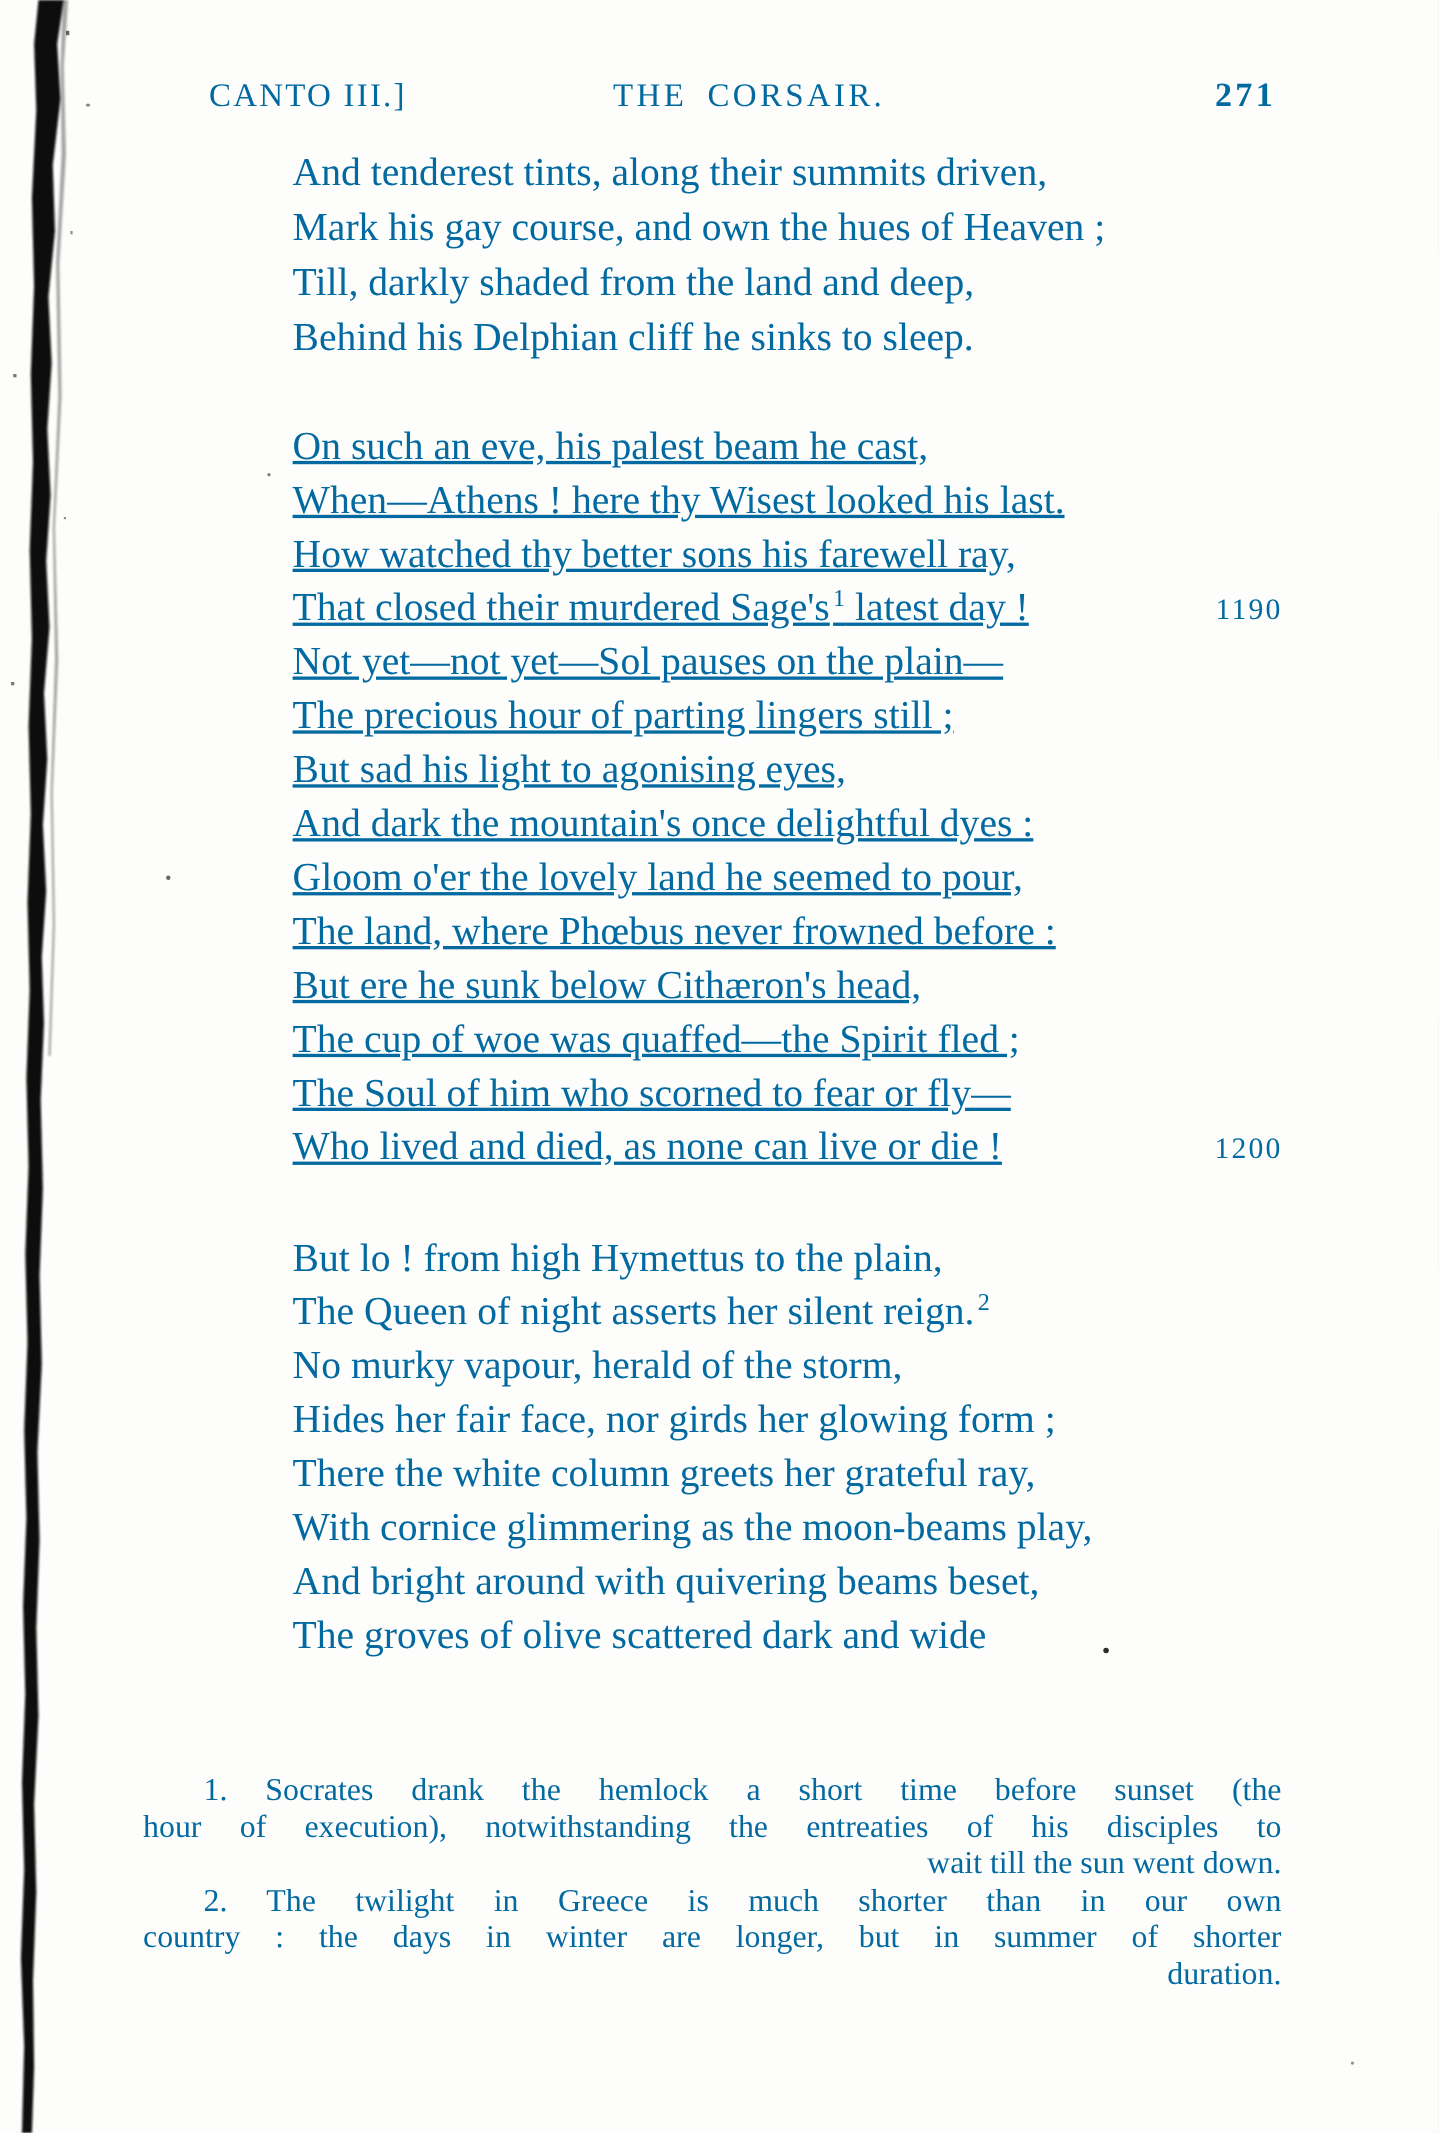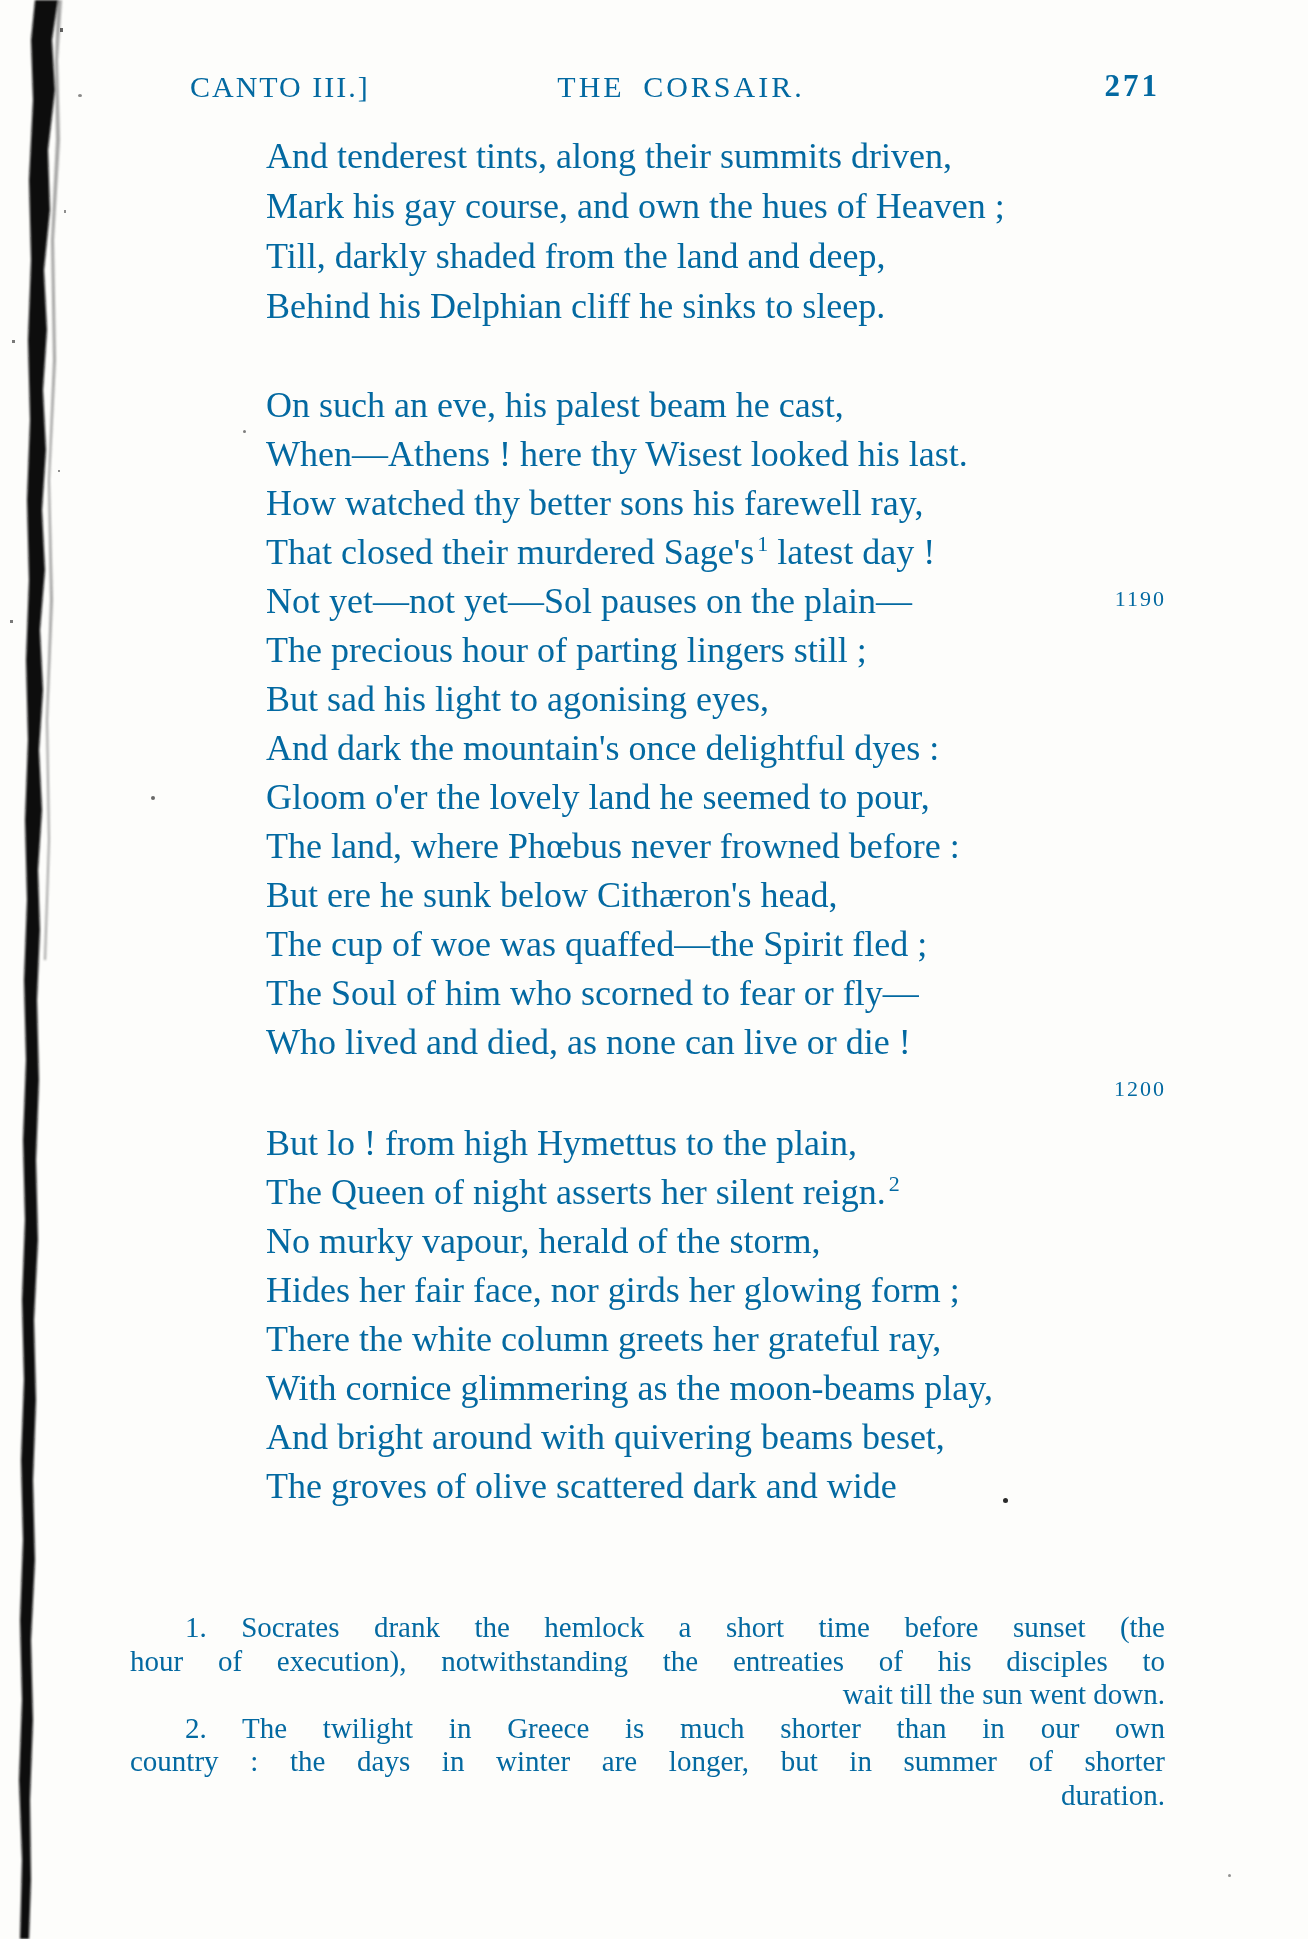--- a/index.html
+++ b/index.html
@@ -13,25 +13,25 @@
   }
   
   .gutter{position:absolute;left:0;top:0;}
   
   .h-left{position:absolute;left:190px;top:70px;font-size:30px;letter-spacing:2px;white-space:nowrap;}
   .h-center{position:absolute;left:540px;top:70px;width:282px;text-align:center;font-size:30px;letter-spacing:3px;word-spacing:8px;white-space:nowrap;}
   .h-right{position:absolute;left:1085px;top:68px;width:75px;text-align:right;font-size:31px;letter-spacing:3px;font-weight:bold;}
   
   .stanza{position:absolute;left:266px;width:900px;font-size:36px;}
   .s1{top:131px;line-height:50px;}
-  .s2{top:381px;line-height:49px;}
+  .s2{top:381px;line-height:49px;text-decoration:underline;}
   .s3{top:1119px;line-height:49px;}
   .verse-line{position:relative;white-space:nowrap;}
   .fnref{font-size:22px;line-height:0;vertical-align:super;margin-left:3px;}
-  .lineno{position:absolute;right:0;top:2px;font-size:22px;letter-spacing:2px;margin-top:44px;}
+  .lineno{position:absolute;right:0;top:2px;font-size:27px;letter-spacing:2px;}
   
   .footnotes{position:absolute;left:130px;top:1611px;width:1035px;font-size:29px;line-height:33.5px;}
   .fn-line{white-space:normal;}
   .fn-first{text-indent:55px;text-align:justify;text-align-last:justify;}
   .fn-mid{text-align:justify;text-align-last:justify;}
   .fn-last{text-align:right;}
   
   .speck{position:absolute;background:#2a2a2a;border-radius:50%;}
   .speck.a{left:1003px;top:1498px;width:5px;height:5px;}
   .speck.b{left:151px;top:796px;width:4px;height:4px;opacity:.7;}

